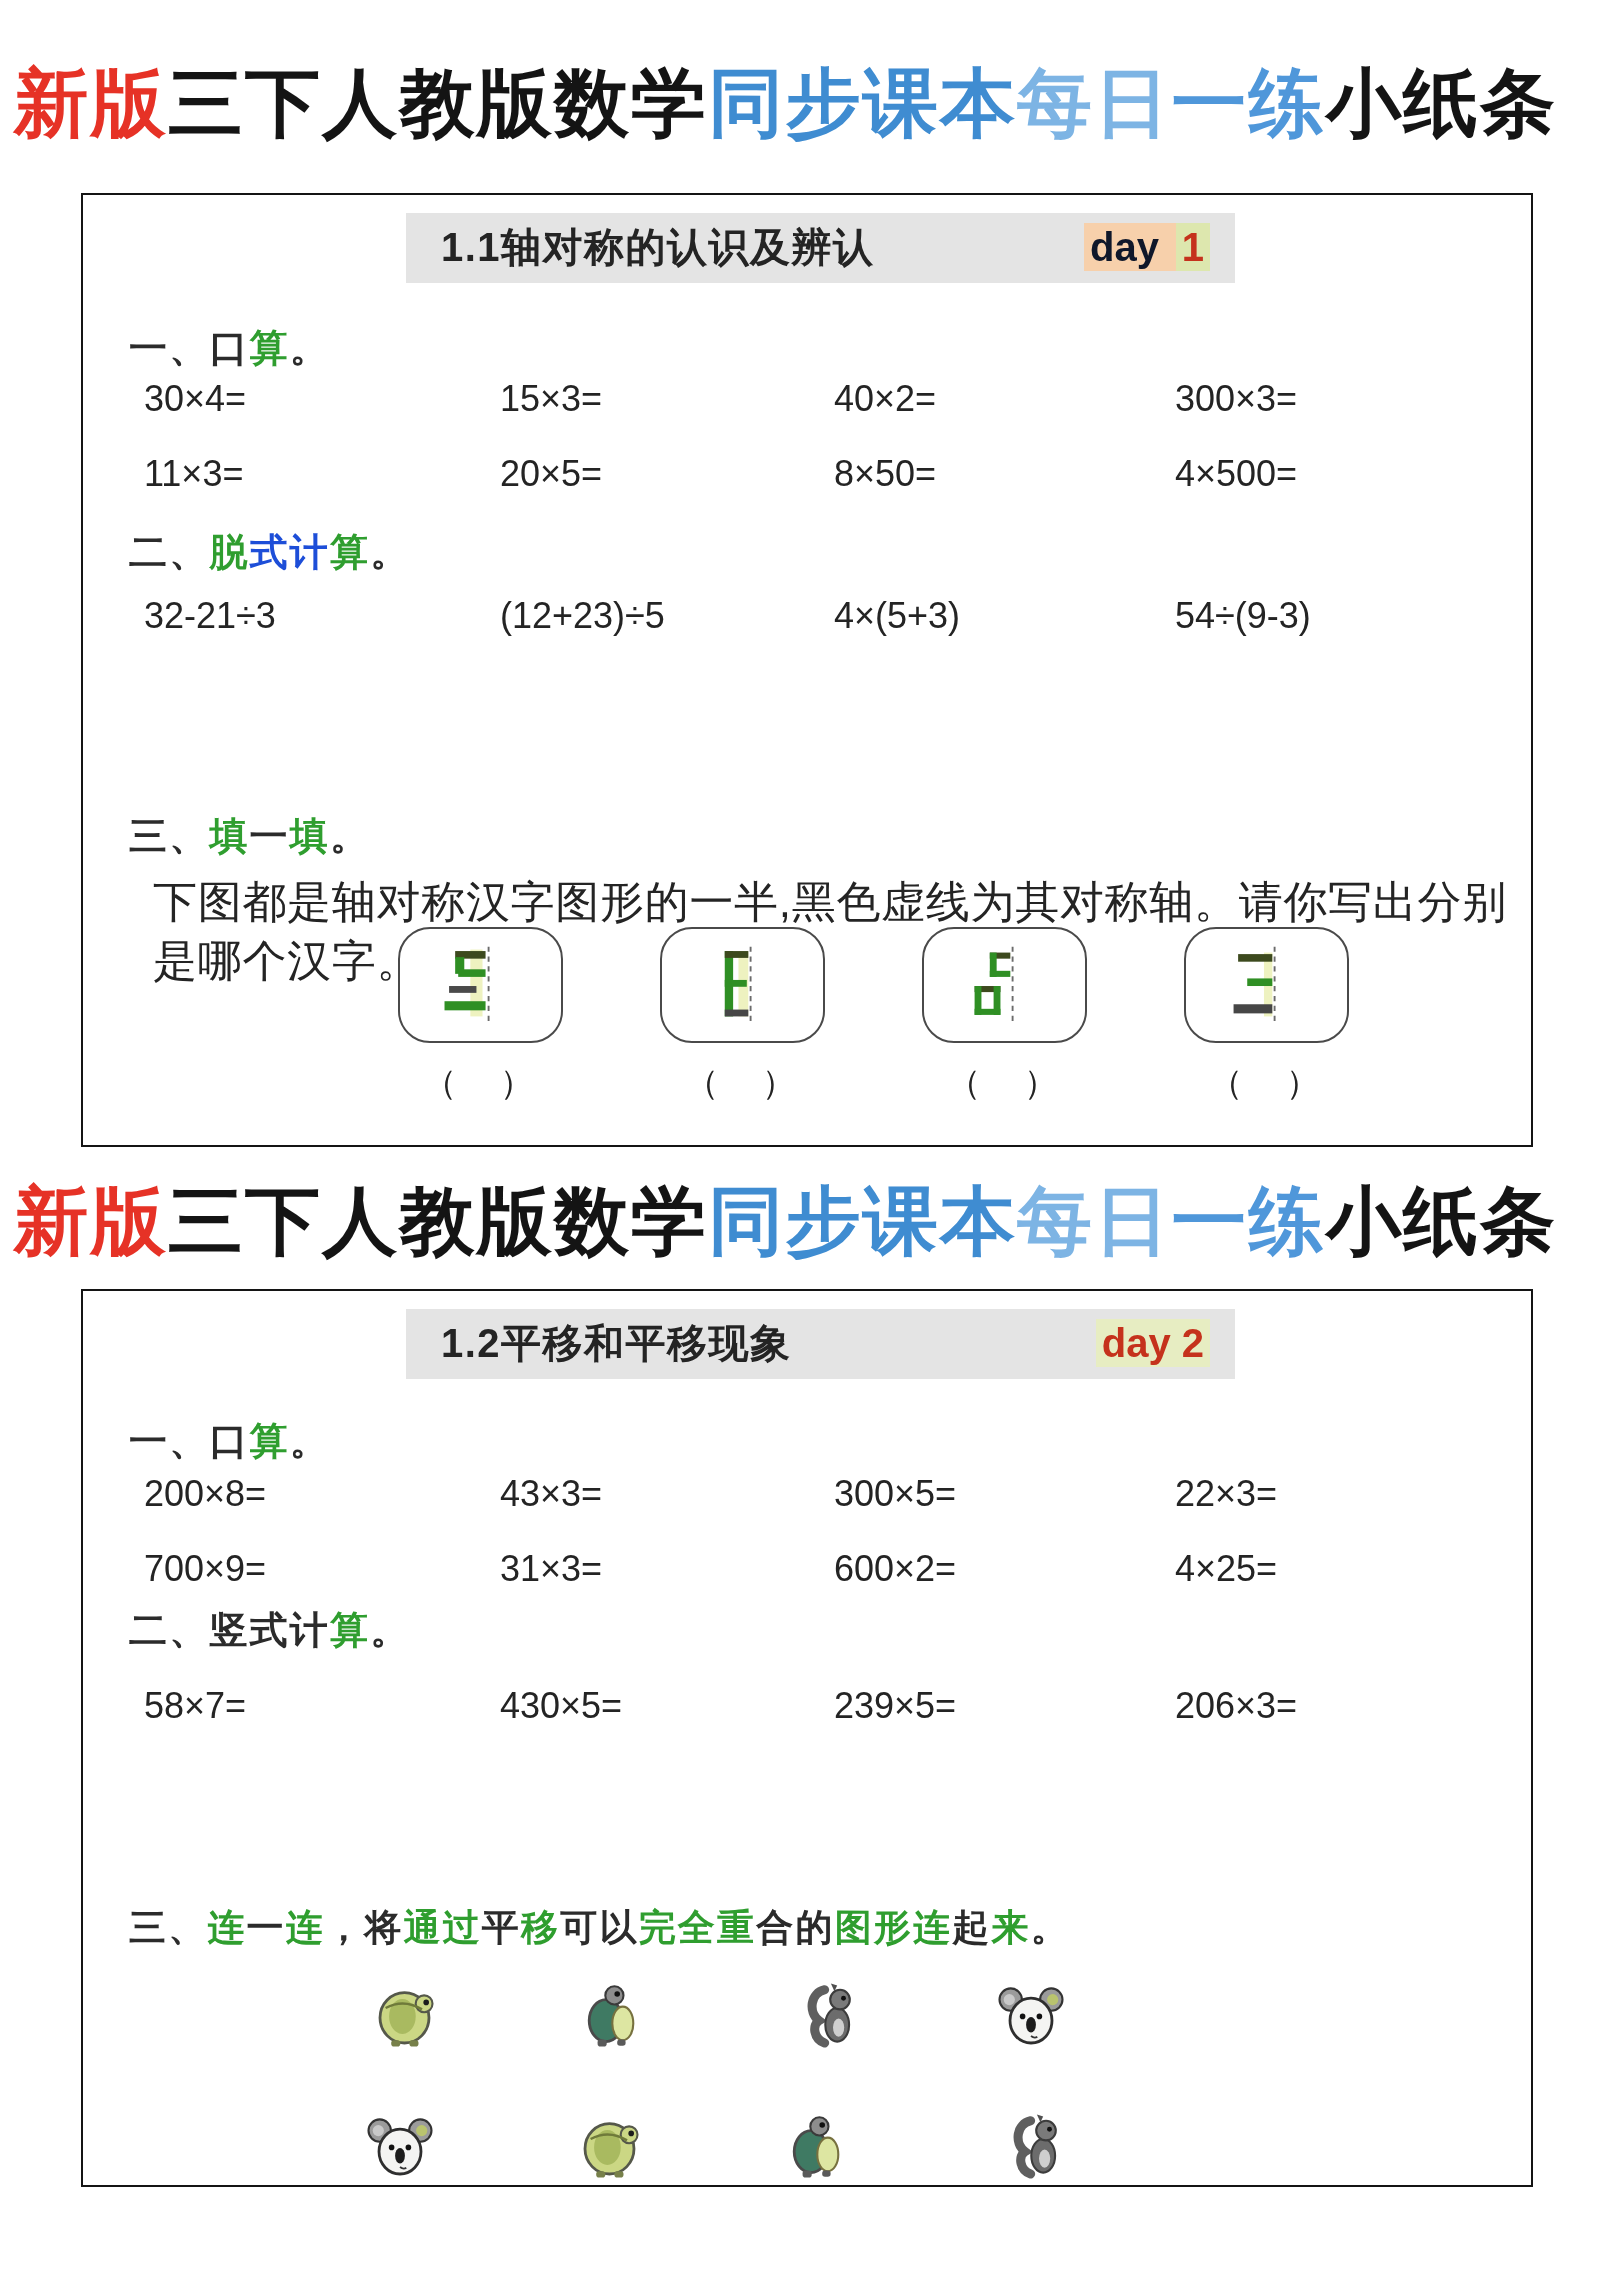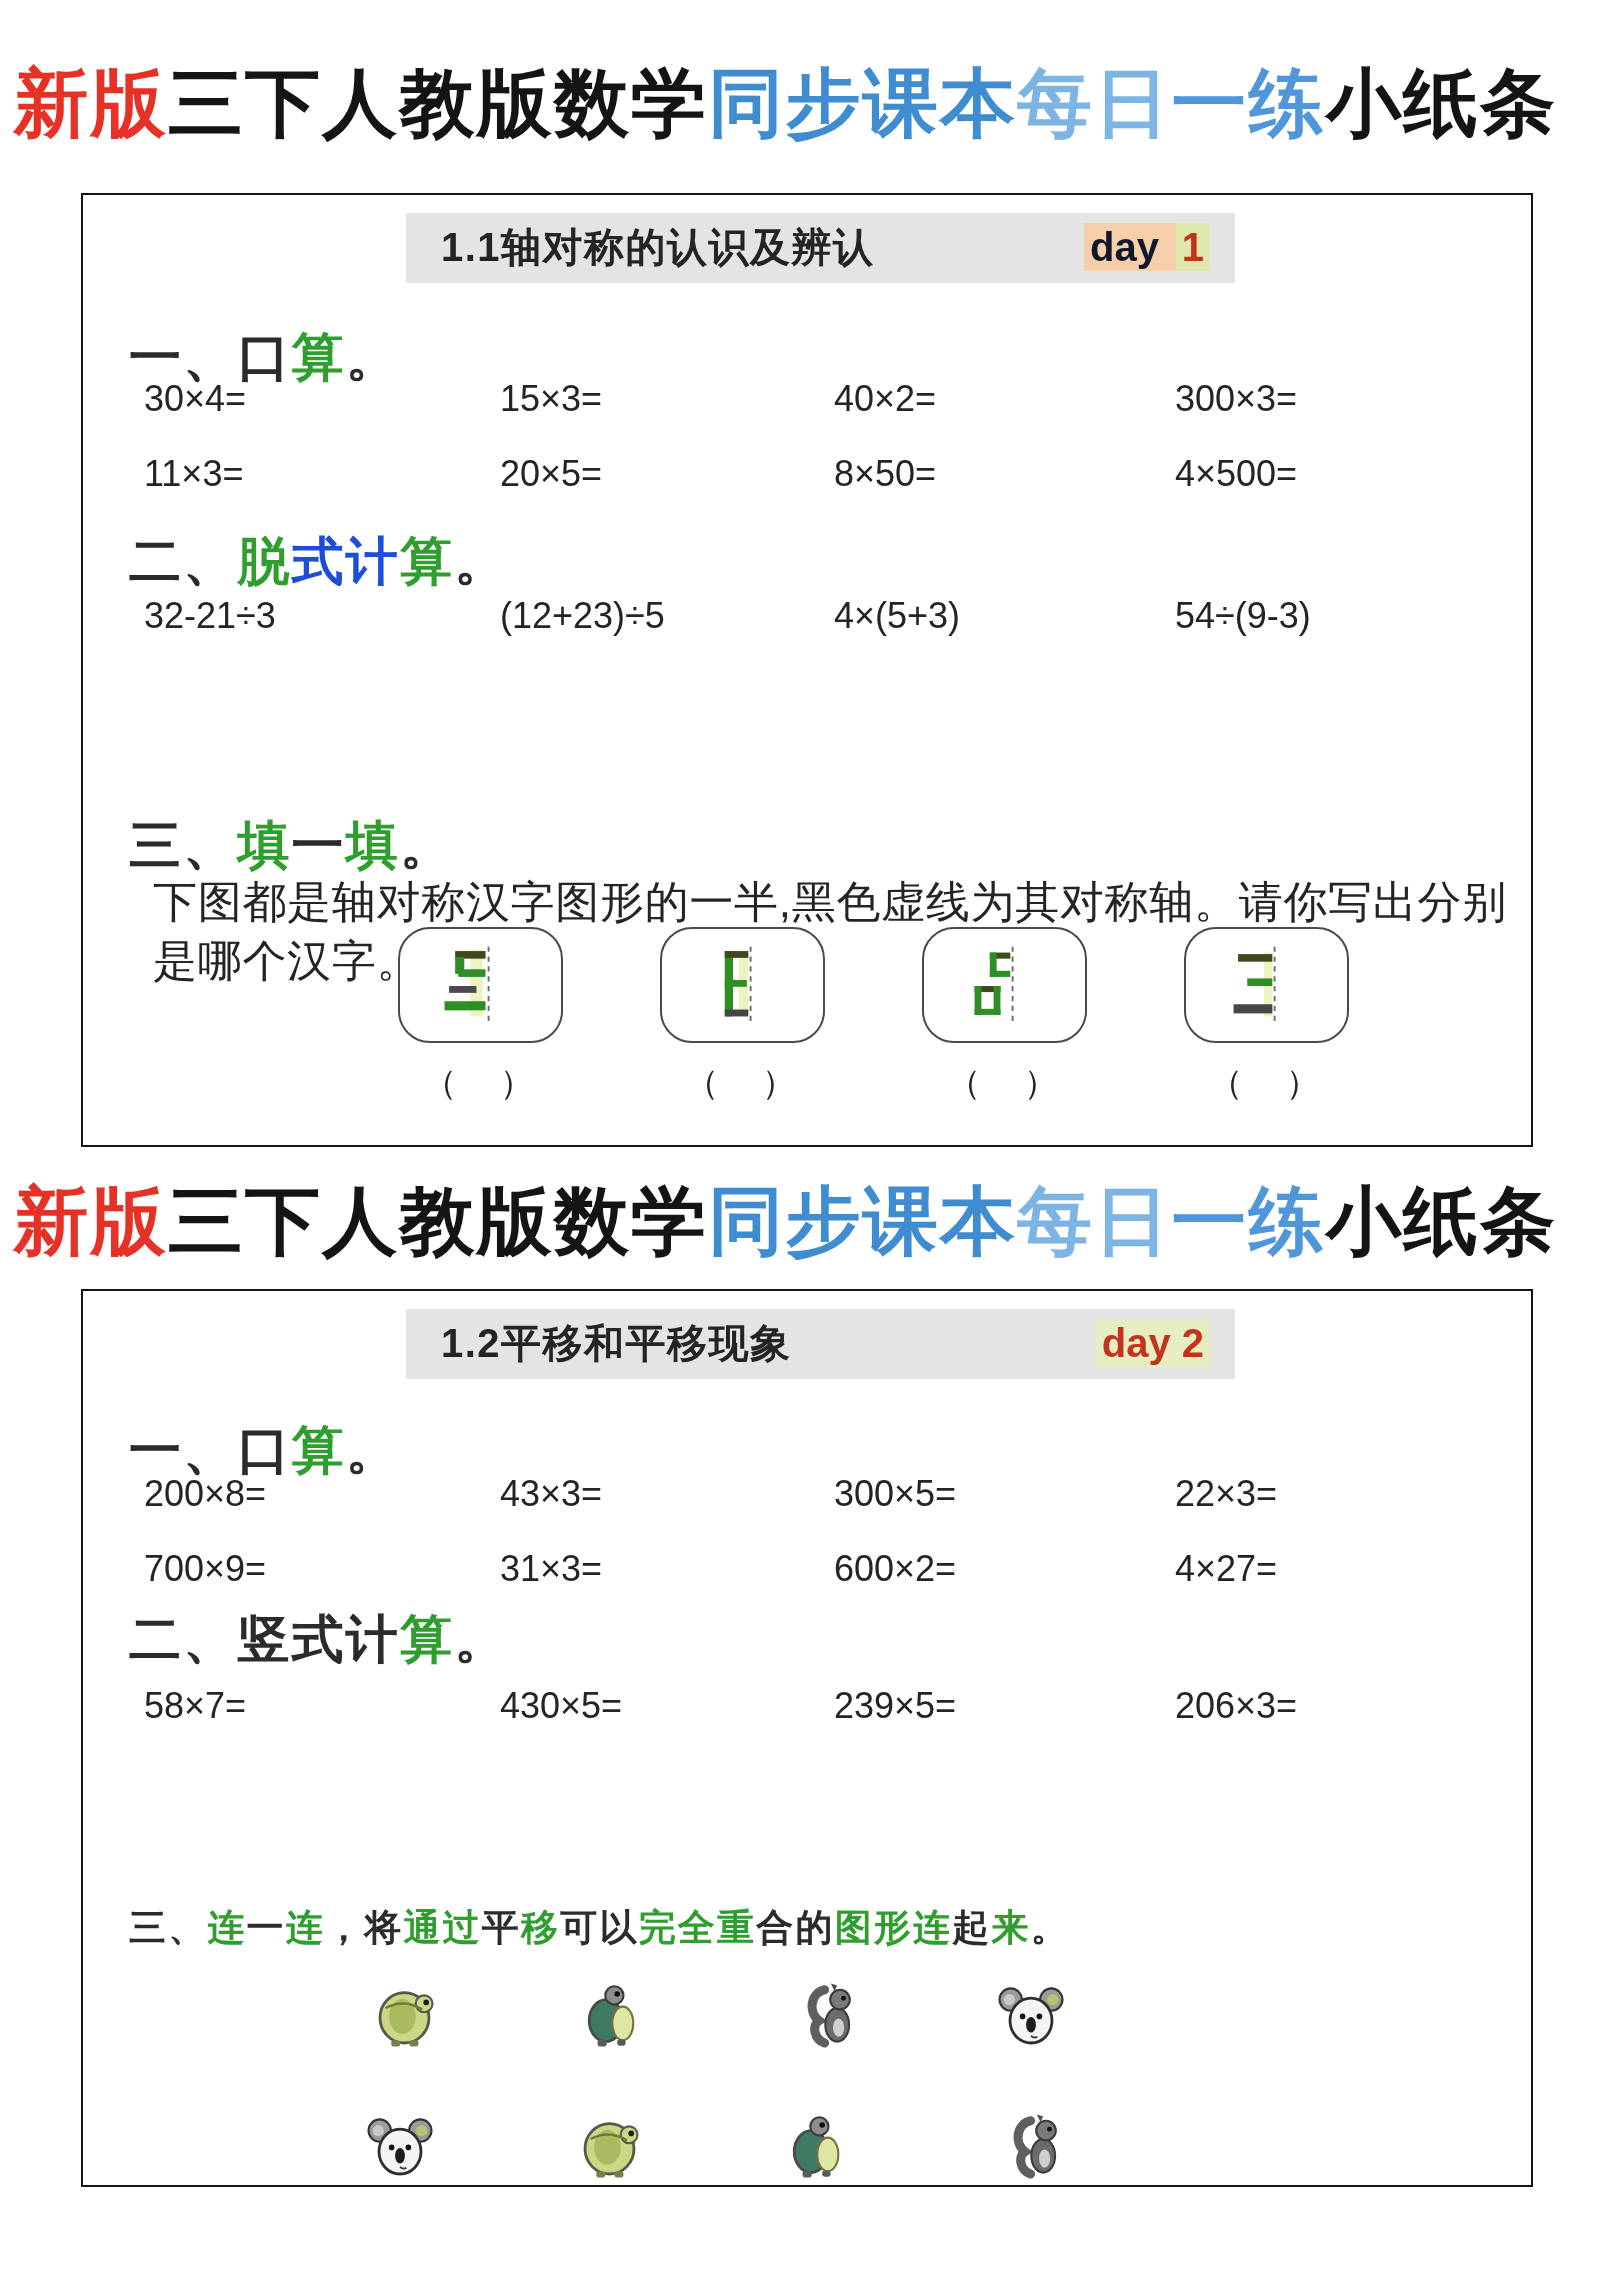--- a/index.html
+++ b/index.html
@@ -6,21 +6,21 @@
   .page{position:relative;width:1571px;height:2284px;background:#ffffff;overflow:hidden;
         font-family:"Liberation Sans",sans-serif;color:#242424;}
   .banner{position:absolute;left:0;width:100%;text-align:center;
           font-size:75px;font-weight:800;letter-spacing:2.2px;white-space:nowrap;}
   .sheet{position:absolute;left:81px;width:1452px;border:2.9px solid #141414;background:#ffffff;box-sizing:border-box;}
   .band{position:absolute;left:323px;top:17.6px;width:829px;height:70px;background:#e4e4e4;
         display:flex;align-items:center;}
   .band-title{font-size:40px;font-weight:700;margin-left:35px;letter-spacing:1.5px;}
   .band-day{font-size:40px;font-weight:700;margin-left:auto;margin-right:25px;white-space:nowrap;}
   .band-day .seg{padding:2.2px 5.9px;}
-  .seclabel{position:absolute;left:46px;font-size:52px;font-weight:700;letter-spacing:2.2px;white-space:nowrap;}
+  .seclabel{position:absolute;left:46px;font-size:38px;font-weight:700;letter-spacing:2.2px;white-space:nowrap;}
   .eqrow{position:absolute;left:0;right:7.3px;padding-left:61px;display:grid;
          grid-template-columns:356px 334px 341px 1fr;font-size:36px;font-weight:500;}
   .eq{white-space:nowrap;}
   .instruction{position:absolute;left:70px;right:22px;font-size:44px;font-weight:500;letter-spacing:0.7px;}
   .halfrow{position:absolute;left:315px;display:flex;gap:97px;}
   .halfbox{width:165px;height:116px;border:2.2px solid #4a4a4a;border-radius:32px;background:#fff;
            display:flex;align-items:center;justify-content:center;box-sizing:border-box;}
   .halfbox .icon-svg{width:76px;height:101px;}
   .parenrow{position:absolute;left:315px;display:flex;gap:97px;font-size:34px;}
   .paren-cell{width:165px;text-align:center;letter-spacing:4.4px;}
@@ -186,21 +186,21 @@
     <div class="eqrow" style="top:182px;">
         <span class="eq">200×8=</span>
         <span class="eq">43×3=</span>
         <span class="eq">300×5=</span>
         <span class="eq">22×3=</span>
       </div>
     <div class="eqrow" style="top:257px;">
         <span class="eq">700×9=</span>
         <span class="eq">31×3=</span>
         <span class="eq">600×2=</span>
-        <span class="eq">4×27=</span>
+        <span class="eq">4×25=</span>
       </div>
 
     <div class="seclabel" style="top:314px;"><span class="seg" style="color: rgb(43, 43, 43);">二、竖式计</span><span class="seg" style="color: rgb(47, 158, 47);">算</span><span class="seg" style="color: rgb(43, 43, 43);">。</span></div>
     <div class="eqrow" style="top:394px;">
         <span class="eq">58×7=</span>
         <span class="eq">430×5=</span>
         <span class="eq">239×5=</span>
         <span class="eq">206×3=</span>
       </div>
 

